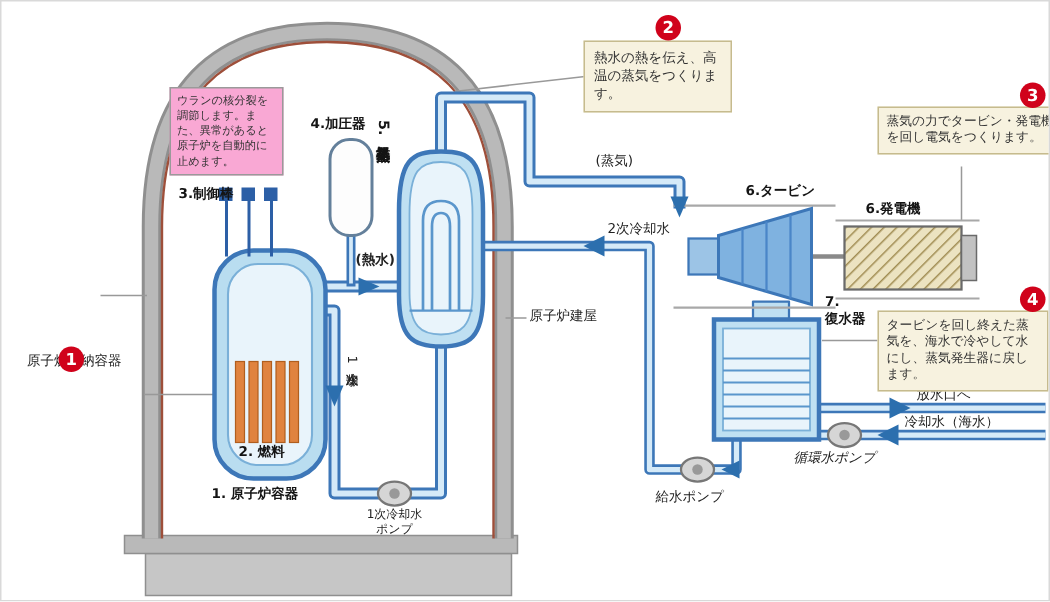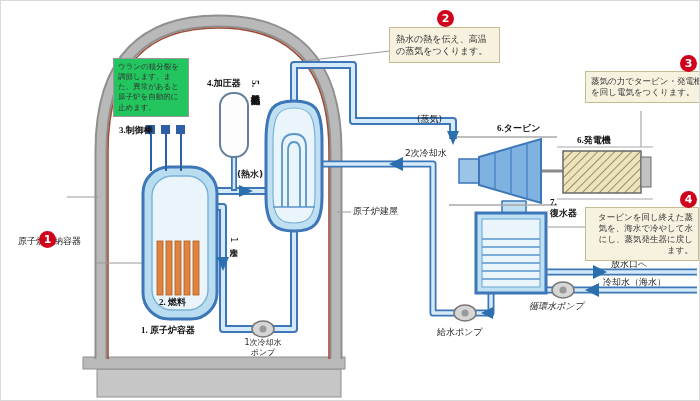--- a/index.html
+++ b/index.html
@@ -1,25 +1,25 @@
 <!DOCTYPE html>
 <html><head>
 <meta charset="utf-8">
 <style>
   * { margin:0; padding:0; box-sizing:border-box; }
   html,body { background:#ffffff; }
   body { font-family:"DejaVu Sans","Liberation Sans",sans-serif; }
   .stage { position:relative; width:700px; height:401px; background:#ffffff; overflow:hidden; border:1px solid #d9d9d9; }
   .stage > svg { position:absolute; left:0; top:0; }
   .lbl { position:absolute; font-size:9px; color:#222; line-height:1.2; white-space:nowrap; }
-  .lbl.b { font-weight:bold; color:#141414;font-family:Liberation Serif, serif; }
+  .lbl.b { font-weight:bold; color:#141414; }
   .lbl.v { writing-mode:vertical-rl; text-orientation:mixed; }
   .lbl.pre { white-space:pre-line; }
   .lbl.center { text-align:center; }
-  .note { position:absolute; background:#22c55e; border:1px solid #9a9a9a; font-size:7.5px; line-height:1.35; color:#333; padding:3px 4px; white-space:normal; }
+  .note { position:absolute; background:#f9a8d4; border:1px solid #9a9a9a; font-size:7.5px; line-height:1.35; color:#333; padding:3px 4px; white-space:normal; }
   .callout { position:absolute; background:#f7f2df; border:1px solid #c6bb8e; color:#333; padding:5px 6px; font-size:9px; line-height:1.35; }
   .callout.small { font-size:8.5px; line-height:1.3; padding:4px 5px; }
   .badge { position:absolute; width:17px; height:17px; border-radius:50%; background:#d0021b; color:#fff; font-size:11px; font-weight:bold; text-align:center; line-height:17px; }
 </style>
 </head>
 <body>
 
 <div class="stage">
 
   <svg width="700" height="401" viewBox="0 0 700 401">
@@ -156,41 +156,41 @@
   <div class="lbl b" style="left:118px;top:124px;">3.制御棒</div>
   <div class="lbl b" style="left:206px;top:77px;">4.加圧器</div>
   <div class="lbl b v" style="left:248px;top:79px;font-size:9.5px;">5.蒸気発生器</div>
   <div class="lbl" style="left:236px;top:168px;font-weight:bold;">(熱水)</div>
   <div class="lbl b" style="left:158px;top:296px;">2. 燃料</div>
   <div class="lbl b" style="left:140px;top:324px;">1. 原子炉容器</div>
   <div class="lbl v" style="left:228px;top:236px;font-size:8.5px;">1次冷却水</div>
   <div class="lbl pre center" style="left:232px;top:337px;width:60px;font-size:8px;">1次冷却水
 ポンプ</div>
   <div class="lbl" style="left:352px;top:205px;">原子炉建屋</div>
-  <div class="lbl" style="left:416px;top:102px;margin-top:11px;">(蒸気)</div>
+  <div class="lbl" style="left:396px;top:102px;">(蒸気)</div>
   <div class="lbl" style="left:404px;top:147px;">2次冷却水</div>
   <div class="lbl b" style="left:496px;top:122px;">6.タービン</div>
   <div class="lbl b" style="left:576px;top:134px;">6.発電機</div>
   <div class="lbl b pre" style="left:549px;top:196px;">7.
 復水器</div>
   <div class="lbl" style="left:610px;top:258px;">放水口へ</div>
   <div class="lbl" style="left:602px;top:276px;">冷却水（海水）</div>
   <div class="lbl" style="left:528px;top:300px;font-style:italic;">循環水ポンプ</div>
   <div class="lbl" style="left:436px;top:326px;">給水ポンプ</div>
 
   <div class="badge" style="left:38px;top:230px;">1</div>
 
-  <div class="callout" style="left:388px;top:26px;width:111px;">
+  <div class="callout" style="left:388px;top:26px;width:99px;">
     <span>熱水の熱を伝え、高温の蒸気をつくります。</span>
   </div>
   <div class="badge" style="left:436px;top:9px;">2</div>
 
   <div class="callout small" style="left:584px;top:70px;width:130px;">
     <span>蒸気の力でタービン・発電機を回し電気をつくります。</span>
   </div>
   <div class="badge" style="left:679px;top:54px;">3</div>
 
-  <div class="callout small" style="left:584px;top:206px;width:114px;text-align:right;">
+  <div class="callout small" style="left:584px;top:206px;width:114px;">
     <span>タービンを回し終えた蒸気を、海水で冷やして水にし、蒸気発生器に戻します。</span>
   </div>
   <div class="badge" style="left:679px;top:190px;">4</div>
 
 </div>
 
 </body></html>

